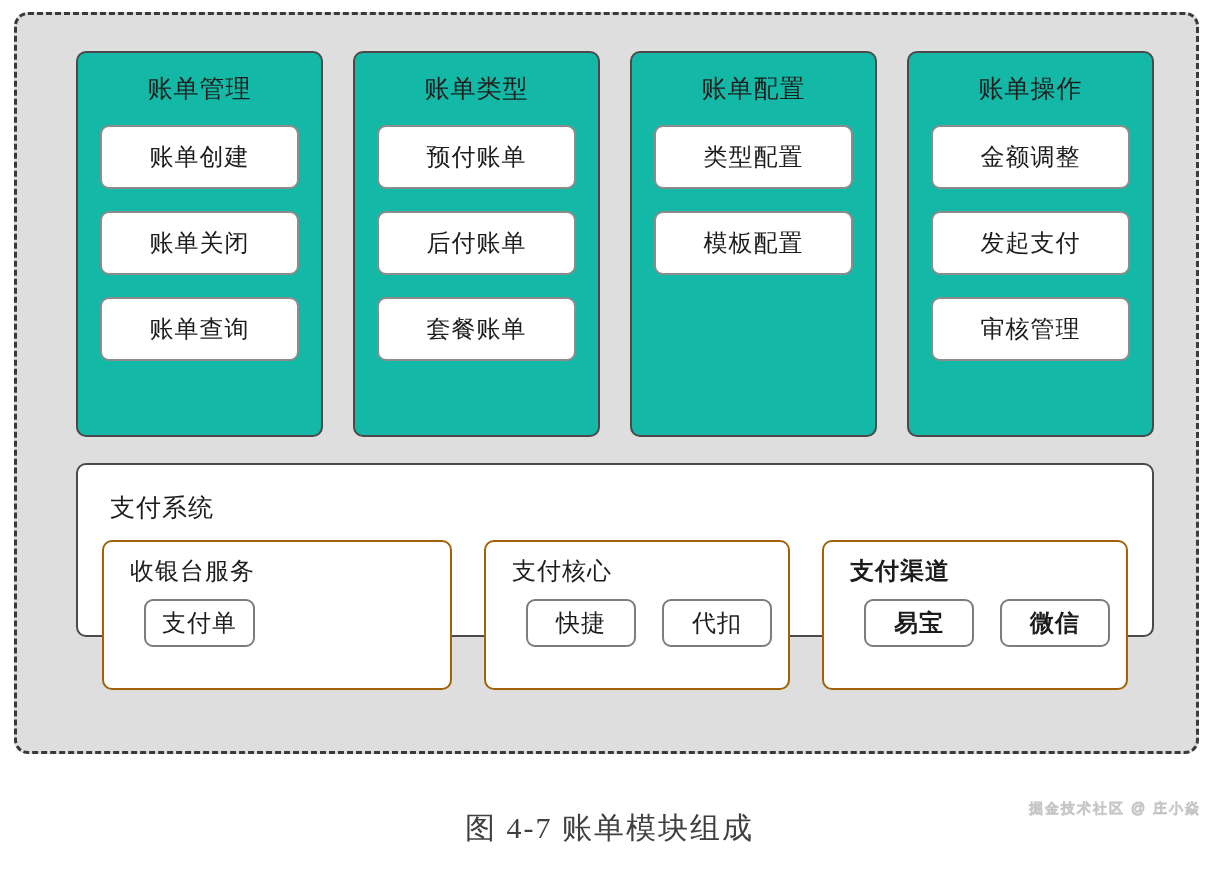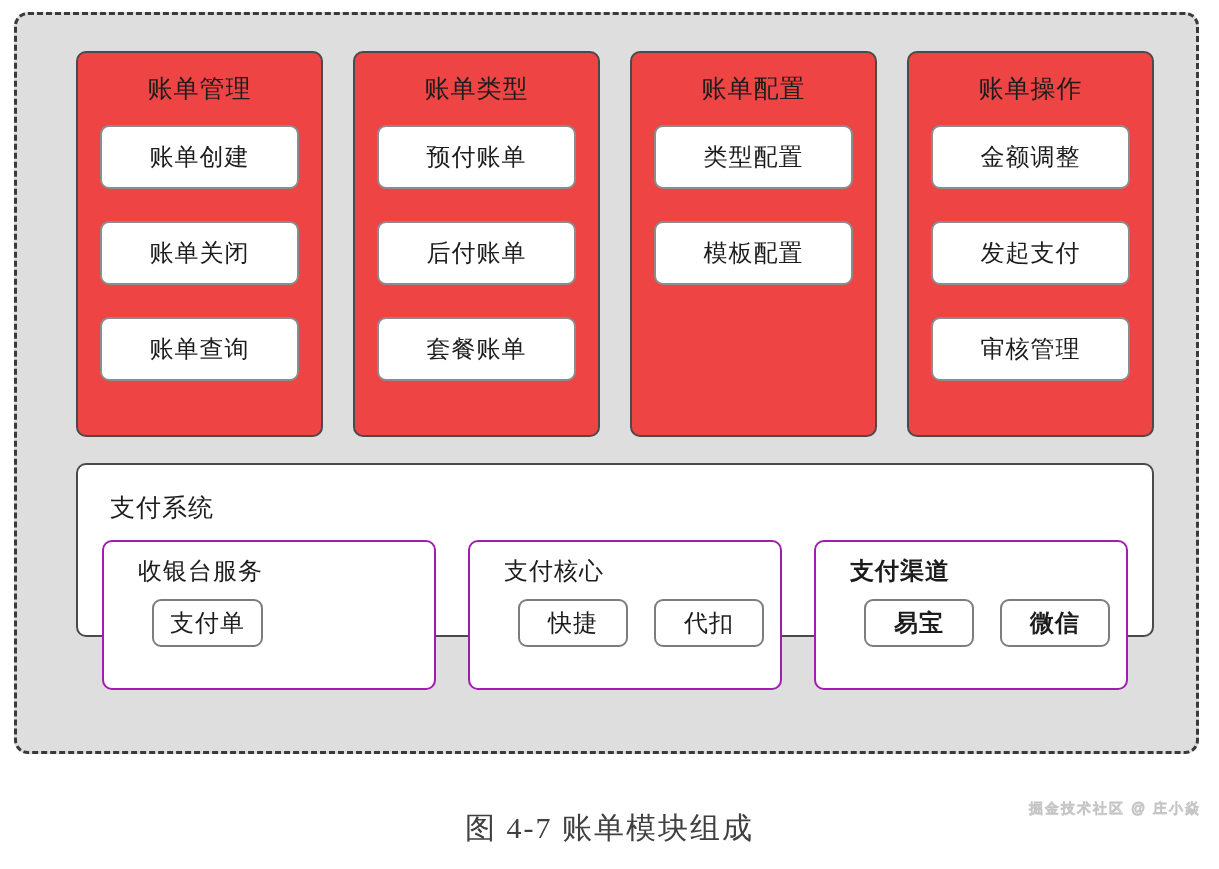--- a/index.html
+++ b/index.html
@@ -35,21 +35,21 @@
     position: absolute;
     left: 59px;
     top: 36px;
     width: 1078px;
     height: 386px;
     display: flex;
     gap: 30px;
   }
   .module-card {
     flex: 1 1 0;
-    background: #ef4444;
+    background: #14b8a6;
     border: 2px solid #4a4a4a;
     border-radius: 10px;
     box-sizing: border-box;
     padding: 20px 22px 18px 22px;
     display: flex;
     flex-direction: column;
     align-items: center;
   }
   .module-title {
     font-size: 25px;
@@ -57,21 +57,21 @@
     color: #1c1c1c;
     letter-spacing: 1px;
     margin-bottom: 22px;
     text-align: center;
     white-space: nowrap;
   }
   .module-items {
     width: 100%;
     display: flex;
     flex-direction: column;
-    gap: 32px;
+    gap: 22px;
     align-items: center;
   }
   .module-btn {
     width: 100%;
     height: 64px;
     box-sizing: border-box;
     border: 2px solid #8c8c8c;
     border-radius: 9px;
     background: #ffffff;
     display: flex;
@@ -104,23 +104,23 @@
     white-space: nowrap;
   }
   .payment-groups {
     display: flex;
     gap: 32px;
     height: 150px;
   }
   .pay-group {
     box-sizing: border-box;
     background: #ffffff;
-    border: 2px solid #a21caf;
+    border: 2px solid #a16207;
     border-radius: 10px;
-    padding: 13px 16px 14px 32px;
+    padding: 13px 16px 14px 24px;
     display: flex;
     flex-direction: column;
   }
   .pay-group.wide { flex: 1.30 1 0; }
   .pay-group.mid  { flex: 1.00 1 0; }
   .pay-group.last { flex: 1.07 1 0; font-weight: bold; }
   .pay-group-title {
     font-size: 24px;
     letter-spacing: 1px;
     color: #1c1c1c;

